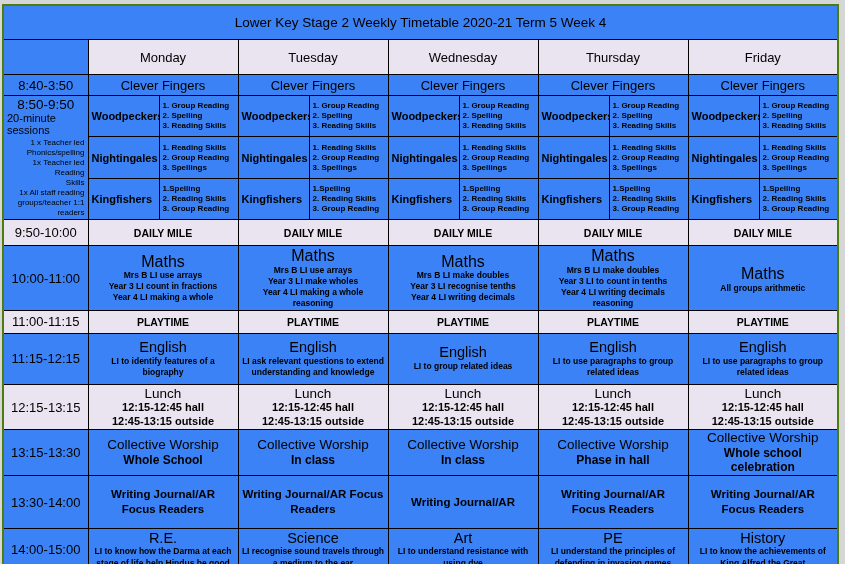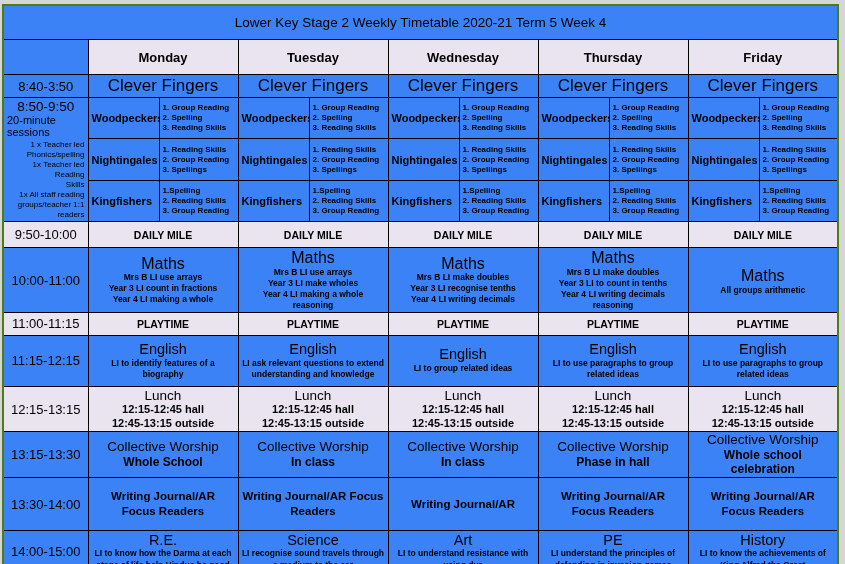--- a/index.html
+++ b/index.html
@@ -29,34 +29,34 @@
   .band{background:#e9e4f0;}
   .pre{white-space:pre-line;}
   .title-cell{
     text-align:center;
     font-size:13.5px;
     height:31px;
     border-bottom:1px solid #000;
   }
   .day-head{
     text-align:center;
-    font-weight:bold;
+    font-weight:normal;
     font-size:13px;
     vertical-align:top;
     padding-top:5px;
     height:32px;
     margin-top:28px;
   }
   .time-cell{
     text-align:center;
     font-size:13px;
   }
   .center{text-align:center;}
   .vtop{vertical-align:top;}
-  .clever{font-size:17px;height:18px;}
+  .clever{font-size:13px;height:18px;}
   .group-name{font-weight:bold;font-size:11px;padding-left:4px;}
   .group-acts{font-weight:bold;font-size:8px;line-height:1.25;padding-left:5px;}
   .reading-time{vertical-align:top;padding:1px 2px 1px 4px;}
   .reading-time .big{font-size:13.5px;text-align:center;}
   .reading-time .mid{font-size:11px;line-height:1.1;margin-top:0;}
   .reading-time .small{font-size:8px;line-height:1.25;margin-top:2px;white-space:pre-line;text-align:right;}
   .band-label{
     font-weight:bold;font-size:10.5px;text-align:center;
     vertical-align:top;padding-top:4px;
   }

